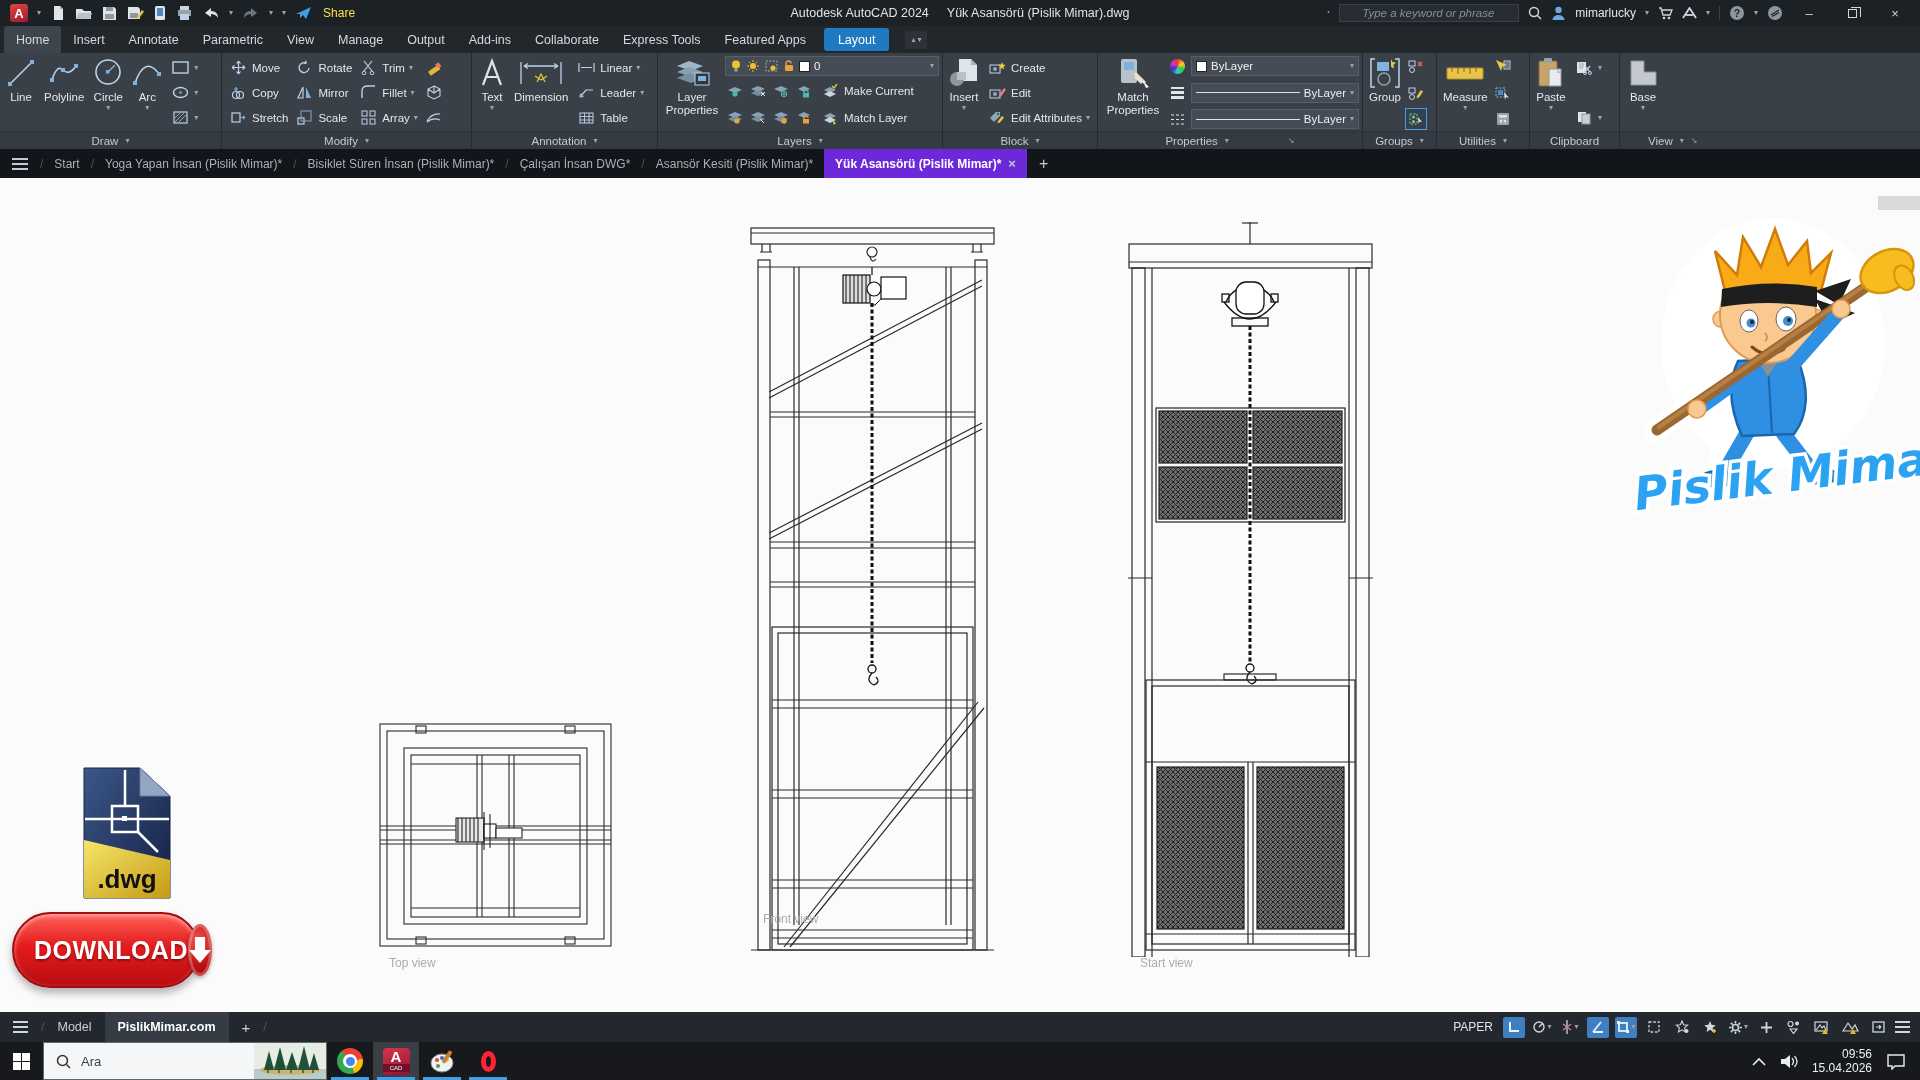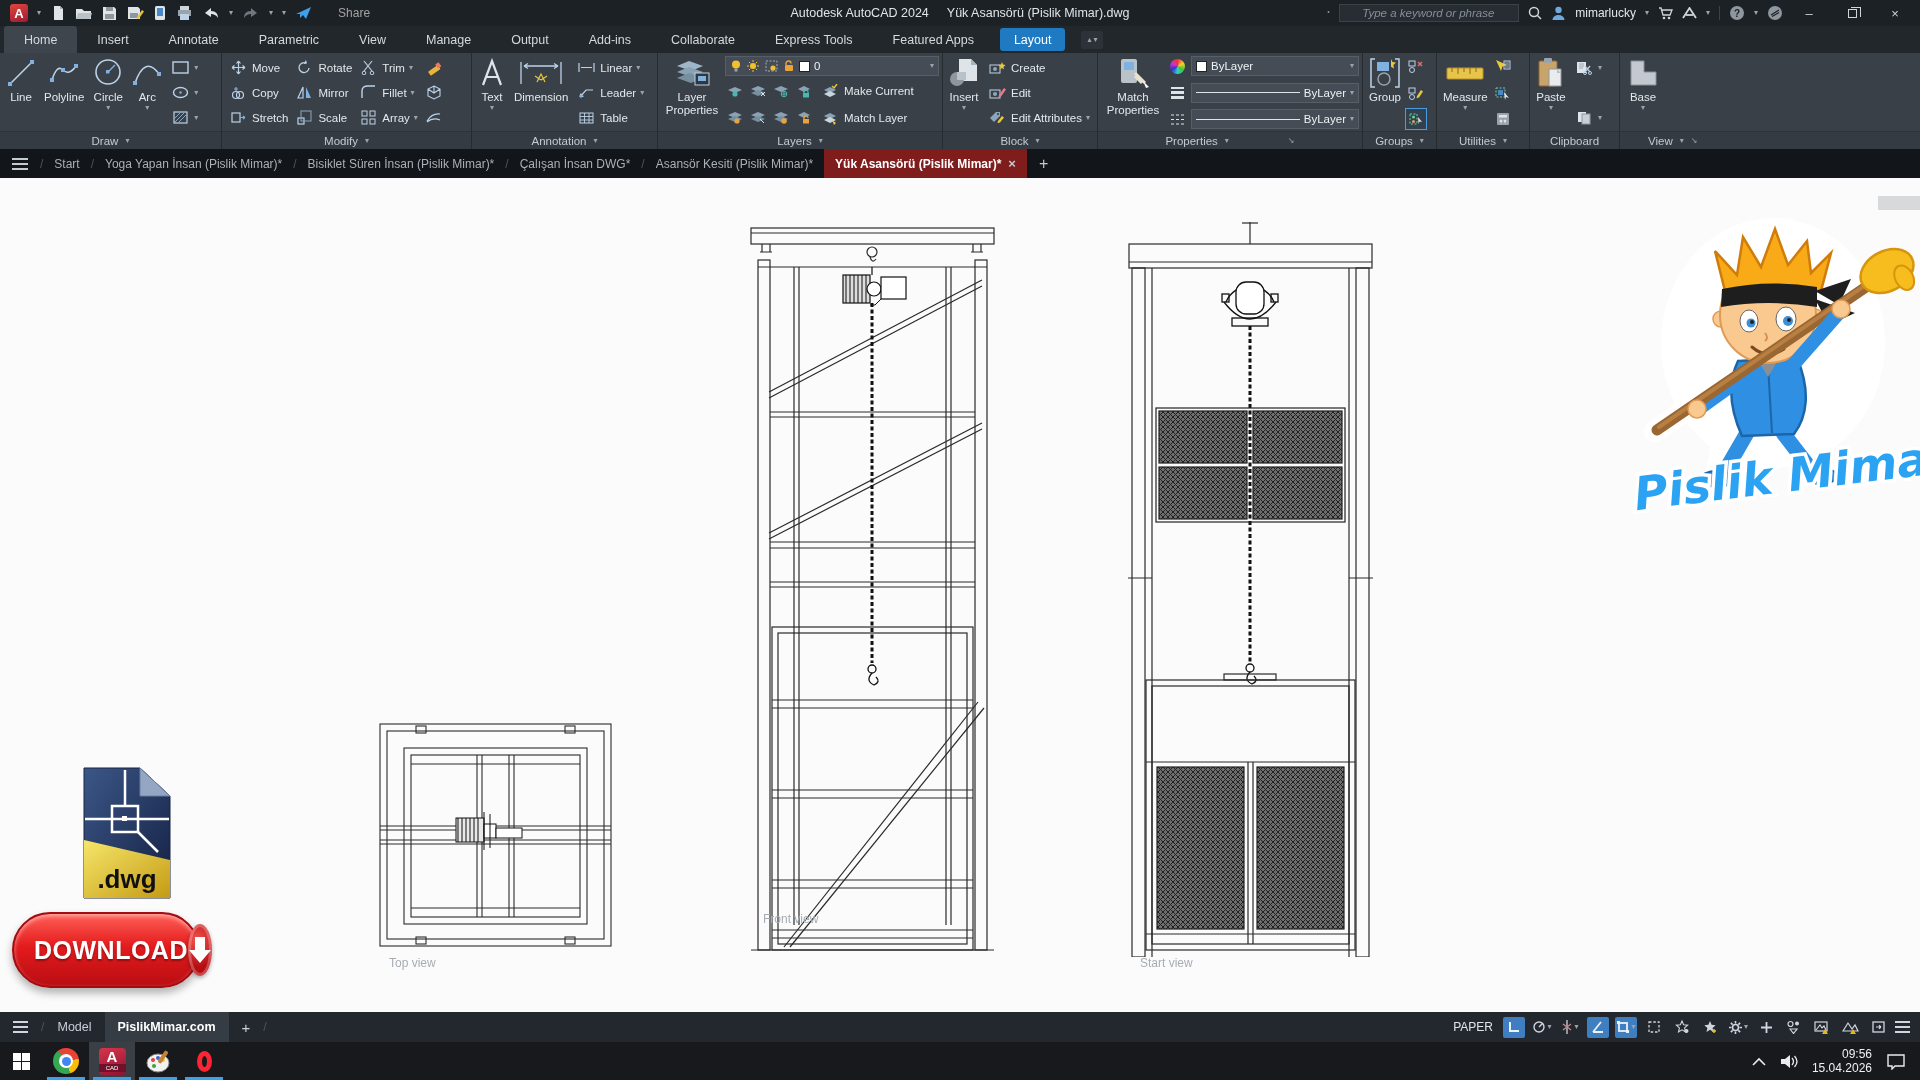--- a/index.html
+++ b/index.html
@@ -6,33 +6,33 @@
 body{font-family:"Liberation Sans",sans-serif;background:#000}
 #screen{position:relative;width:1920px;height:1080px;overflow:hidden;background:#fbfbfc}
 .abs{position:absolute}
 svg{display:block}
 
 #titlebar{position:absolute;top:0;left:0;right:0;height:26px;background:#1c2126;display:flex;align-items:center;color:#ccd2d8;font-size:12px}
 .qat{display:flex;align-items:center;gap:9px;padding:0 10px}
 .alogo{width:18px;height:18px;border-radius:3px;background:linear-gradient(160deg,#e0453e,#9c1b33);color:#fff;font-weight:bold;font-size:13px;display:flex;align-items:center;justify-content:center}
 .ic{display:inline-flex;align-items:center;justify-content:center}
 .caret{font-size:8px;color:#9aa2aa;line-height:1}
-.sharetxt{color:#a3a3a3;margin-left:17px}
+.sharetxt{color:#fde047;margin-left:2px}
 #tcenter{position:absolute;left:0;right:0;top:0;height:26px;display:flex;align-items:center;justify-content:center;gap:18px;pointer-events:none;color:#dfe4e9;font-size:12.5px}
 #tright{position:absolute;right:0;top:0;height:26px;display:flex;align-items:center;gap:9px;padding-right:8px}
 #helpsearch{width:180px;height:18px;background:#272d33;border:1px solid #3a4149;color:#cfd5da;font-size:11.5px;padding:0 22px}
 #helpsearch::placeholder{color:#868f98;font-style:italic}
 .user{color:#e2e7ec}
 .vdiv{width:1px;height:14px;background:#3a4149}
 .winbtn{width:34px;height:26px;display:flex;align-items:center;justify-content:center;color:#cfd5da;font-size:13px}
 .restorebox{width:9px;height:9px;border:1px solid #cfd5da;position:relative}
 .restorebox::after{content:"";position:absolute;left:2px;top:-3px;width:9px;height:9px;border:1px solid #cfd5da;border-left:none;border-bottom:none}
 
 #ribtabs{position:absolute;top:26px;left:0;right:0;height:27px;background:#22272c;display:flex;align-items:stretch;padding-left:4px;color:#d3d9de;font-size:12.5px}
-.rtab{display:flex;align-items:center;padding:0 20px}
+.rtab{display:flex;align-items:center;padding:0 12px}
 .rtab.active{background:#3e454d;border-radius:3px 3px 0 0}
 .rtab.hl{background:#1f7ac1;color:#fff;border-radius:3px;margin:2px 0 2px 6px;padding:0 14px}
 .ribopt{display:flex;align-items:center;gap:2px;margin-left:16px;background:#2c3237;border-radius:2px;padding:0 6px;height:18px;align-self:center}
 
 #ribbon{position:absolute;top:53px;left:0;right:0;height:96px;background:#3a4048;display:flex}
 .panel{display:flex;flex-direction:column;border-right:1px solid #262b30;height:100%}
 .pbody{flex:1;display:flex;padding:2px 3px 0;gap:2px}
 .plabel{height:18px;display:flex;align-items:center;justify-content:center;gap:7px;font-size:11.5px;color:#c3cad1;background:#353b43;border-top:1px solid #2d333a}
 .bigbtn{display:flex;flex-direction:column;align-items:center;padding:2px 3px 0;font-size:11.5px;color:#e3e8ec;text-align:center;line-height:1.15}
 .bigbtn .bic{height:32px;display:flex;align-items:center;justify-content:center;margin-bottom:2px}
@@ -40,21 +40,21 @@
 .smbtn{display:flex;align-items:center;gap:4px;height:23px;font-size:11.5px;color:#e3e8ec;padding:0 3px;white-space:nowrap}
 .mini{width:20px;height:20px;display:flex;align-items:center;justify-content:center}
 .combo{background:#454c55;border:1px solid #565e68;height:20px;display:flex;align-items:center;font-size:11.5px;color:#eef2f5;padding:0 4px;gap:4px}
 .combo .flex1{flex:1}
 .swatch{width:11px;height:11px;background:#fff;border:1px solid #222}
 .lpline{flex:1;height:0;border-top:1px solid #dfe4e8}
 .grpsel{outline:1px solid #4a9be0;background:#33414e}
 
 #ftabs{position:absolute;top:149px;left:0;right:0;height:29px;background:#121519;display:flex;align-items:stretch;color:#aab1b8;font-size:12px}
 .ftab{display:flex;align-items:center;padding:0 11px;gap:7px;white-space:nowrap}
-.ftab.active{background:#7f1d1d;color:#fff;font-weight:bold}
+.ftab.active{background:#6d28d9;color:#fff;font-weight:bold}
 .fsep{display:flex;align-items:center;color:#4c545c}
 .fclose{color:#c3cad0;font-size:13px}
 .fplus{display:flex;align-items:center;padding:0 12px;color:#c3cad0;font-size:16px}
 .fham{display:flex;flex-direction:column;justify-content:center;gap:3px;padding:0 12px}
 .fham div{width:16px;height:2px;background:#c3cad0}
 
 #canvas{position:absolute;top:178px;left:0;right:0;height:834px;background:#fbfbfc}
 .viewlabel{position:absolute;font-size:12px;color:#a7adb3}
 #logotext{fill:#2ba3f2;stroke:#fff;stroke-width:7px;paint-order:stroke;font-size:46px;font-weight:bold;font-style:italic;font-family:"DejaVu Sans",sans-serif}
 #dlbtn{position:absolute;left:12px;top:734px;width:188px;height:76px;border-radius:40px;background:linear-gradient(180deg,#ff6057 0%,#e31b1d 45%,#b90d12 100%);border:2px solid #a30d10;box-shadow:0 5px 8px rgba(0,0,0,.3),inset 0 2px 4px rgba(255,255,255,.5);display:flex;align-items:center;justify-content:space-between;padding:0 10px 0 20px}
@@ -1235,20 +1235,34 @@
     </div>
   </div>
 
   <div id="taskbar">
     <span class="winflag">
         <div></div>
         <div></div>
         <div></div>
         <div></div>
       </span>
+    <div id="tsearch">
+      <svg width="15" height="15">
+          <circle cx="6.5" cy="6.5" r="5" fill="none" stroke="#333" stroke-width="1.5"></circle>
+          <line x1="10.5" y1="10.5" x2="14" y2="14" stroke="#333" stroke-width="1.5"></line>
+        </svg>
+      <input placeholder="Ara" style="">
+      <svg width="72" height="36" style="margin-left:auto">
+        <rect width="72" height="36" fill="#e7ece4"></rect>
+        <rect y="26" width="72" height="10" fill="#b9cdc8"></rect>
+        <ellipse cx="36" cy="27" rx="30" ry="5" fill="#c8b576"></ellipse>
+        <path d="M10,27 L15,8 L20,27 Z M20,27 L26,4 L32,27 Z M32,27 L38,9 L44,27 Z M44,27 L50,3 L56,27 Z M55,27 L60,10 L65,27 Z" fill="#1f5038"></path>
+        <path d="M14,27 v3 M25,27 v3 M37,27 v3 M49,27 v3 M59,27 v3" stroke="#5a4a28" stroke-width="1.5"></path>
+      </svg>
+    </div>
     <span class="tbtn">
       <span style="position:relative;width:26px;height:26px;border-radius:50%;background:conic-gradient(from -40deg,#ea4335 0 120deg,#fbbc05 0 200deg,#34a853 0 360deg);display:inline-block">
           <span style="position:absolute;left:6px;top:6px;width:14px;height:14px;border-radius:50%;background:#fff"></span>
           <span style="position:absolute;left:8.5px;top:8.5px;width:9px;height:9px;border-radius:50%;background:#4285f4"></span>
         </span>
       <span class="ul"></span>
     </span>
     <span class="tbtn focused">
       <span class="acadico">
           <span class="al">A</span>

